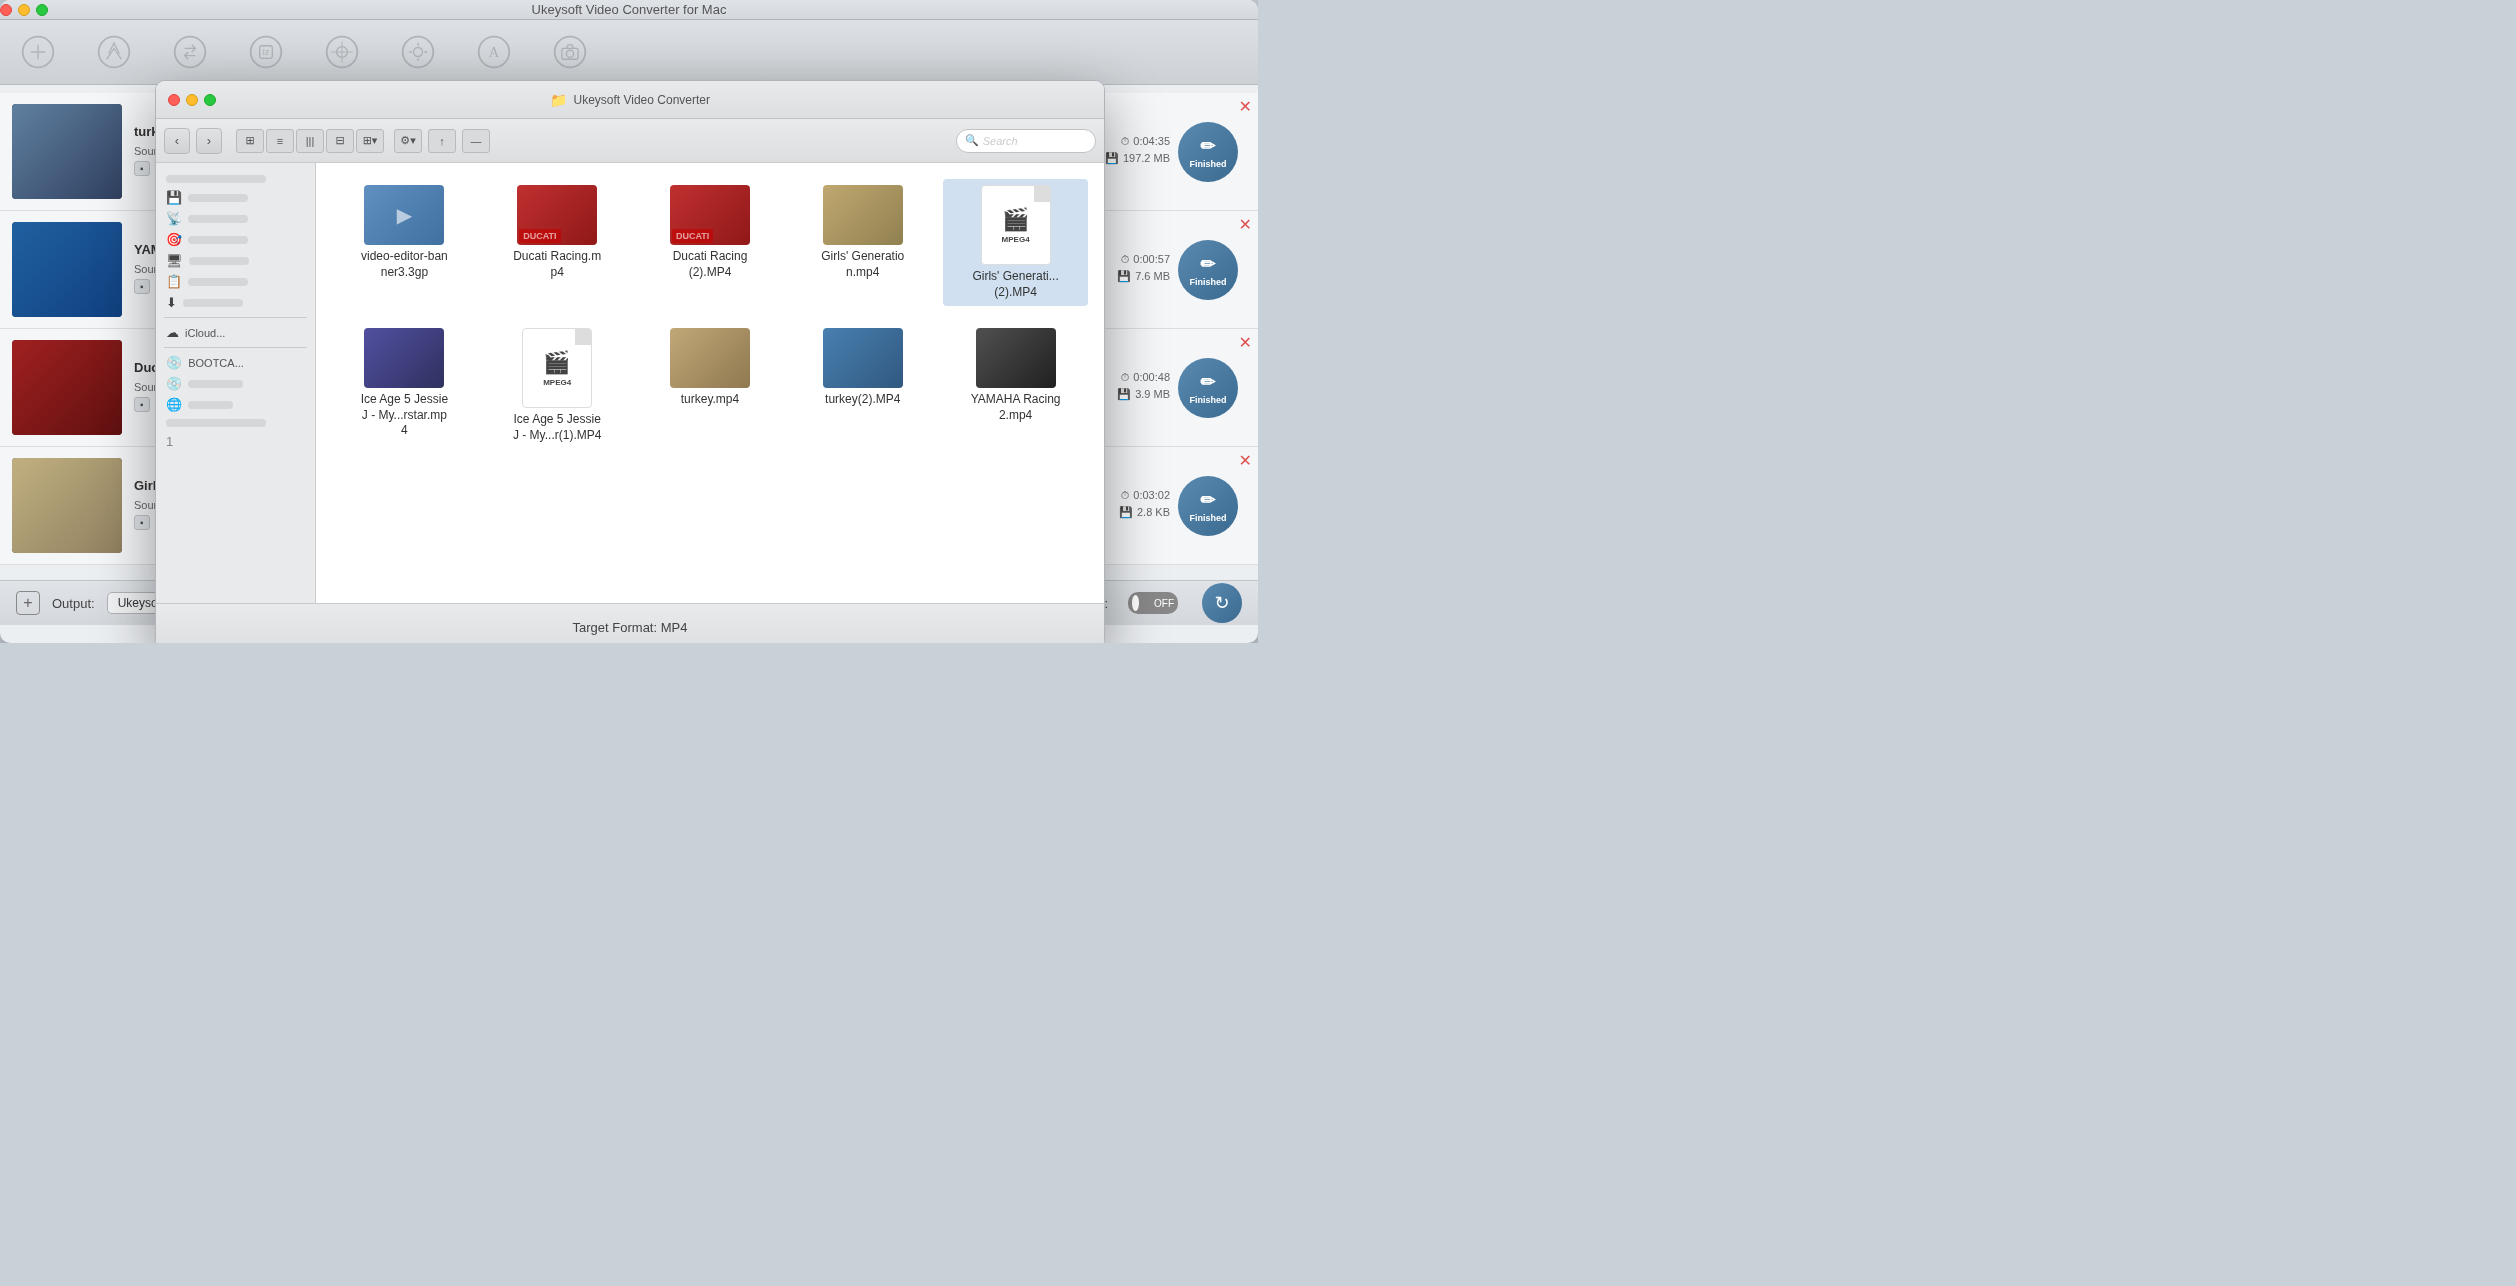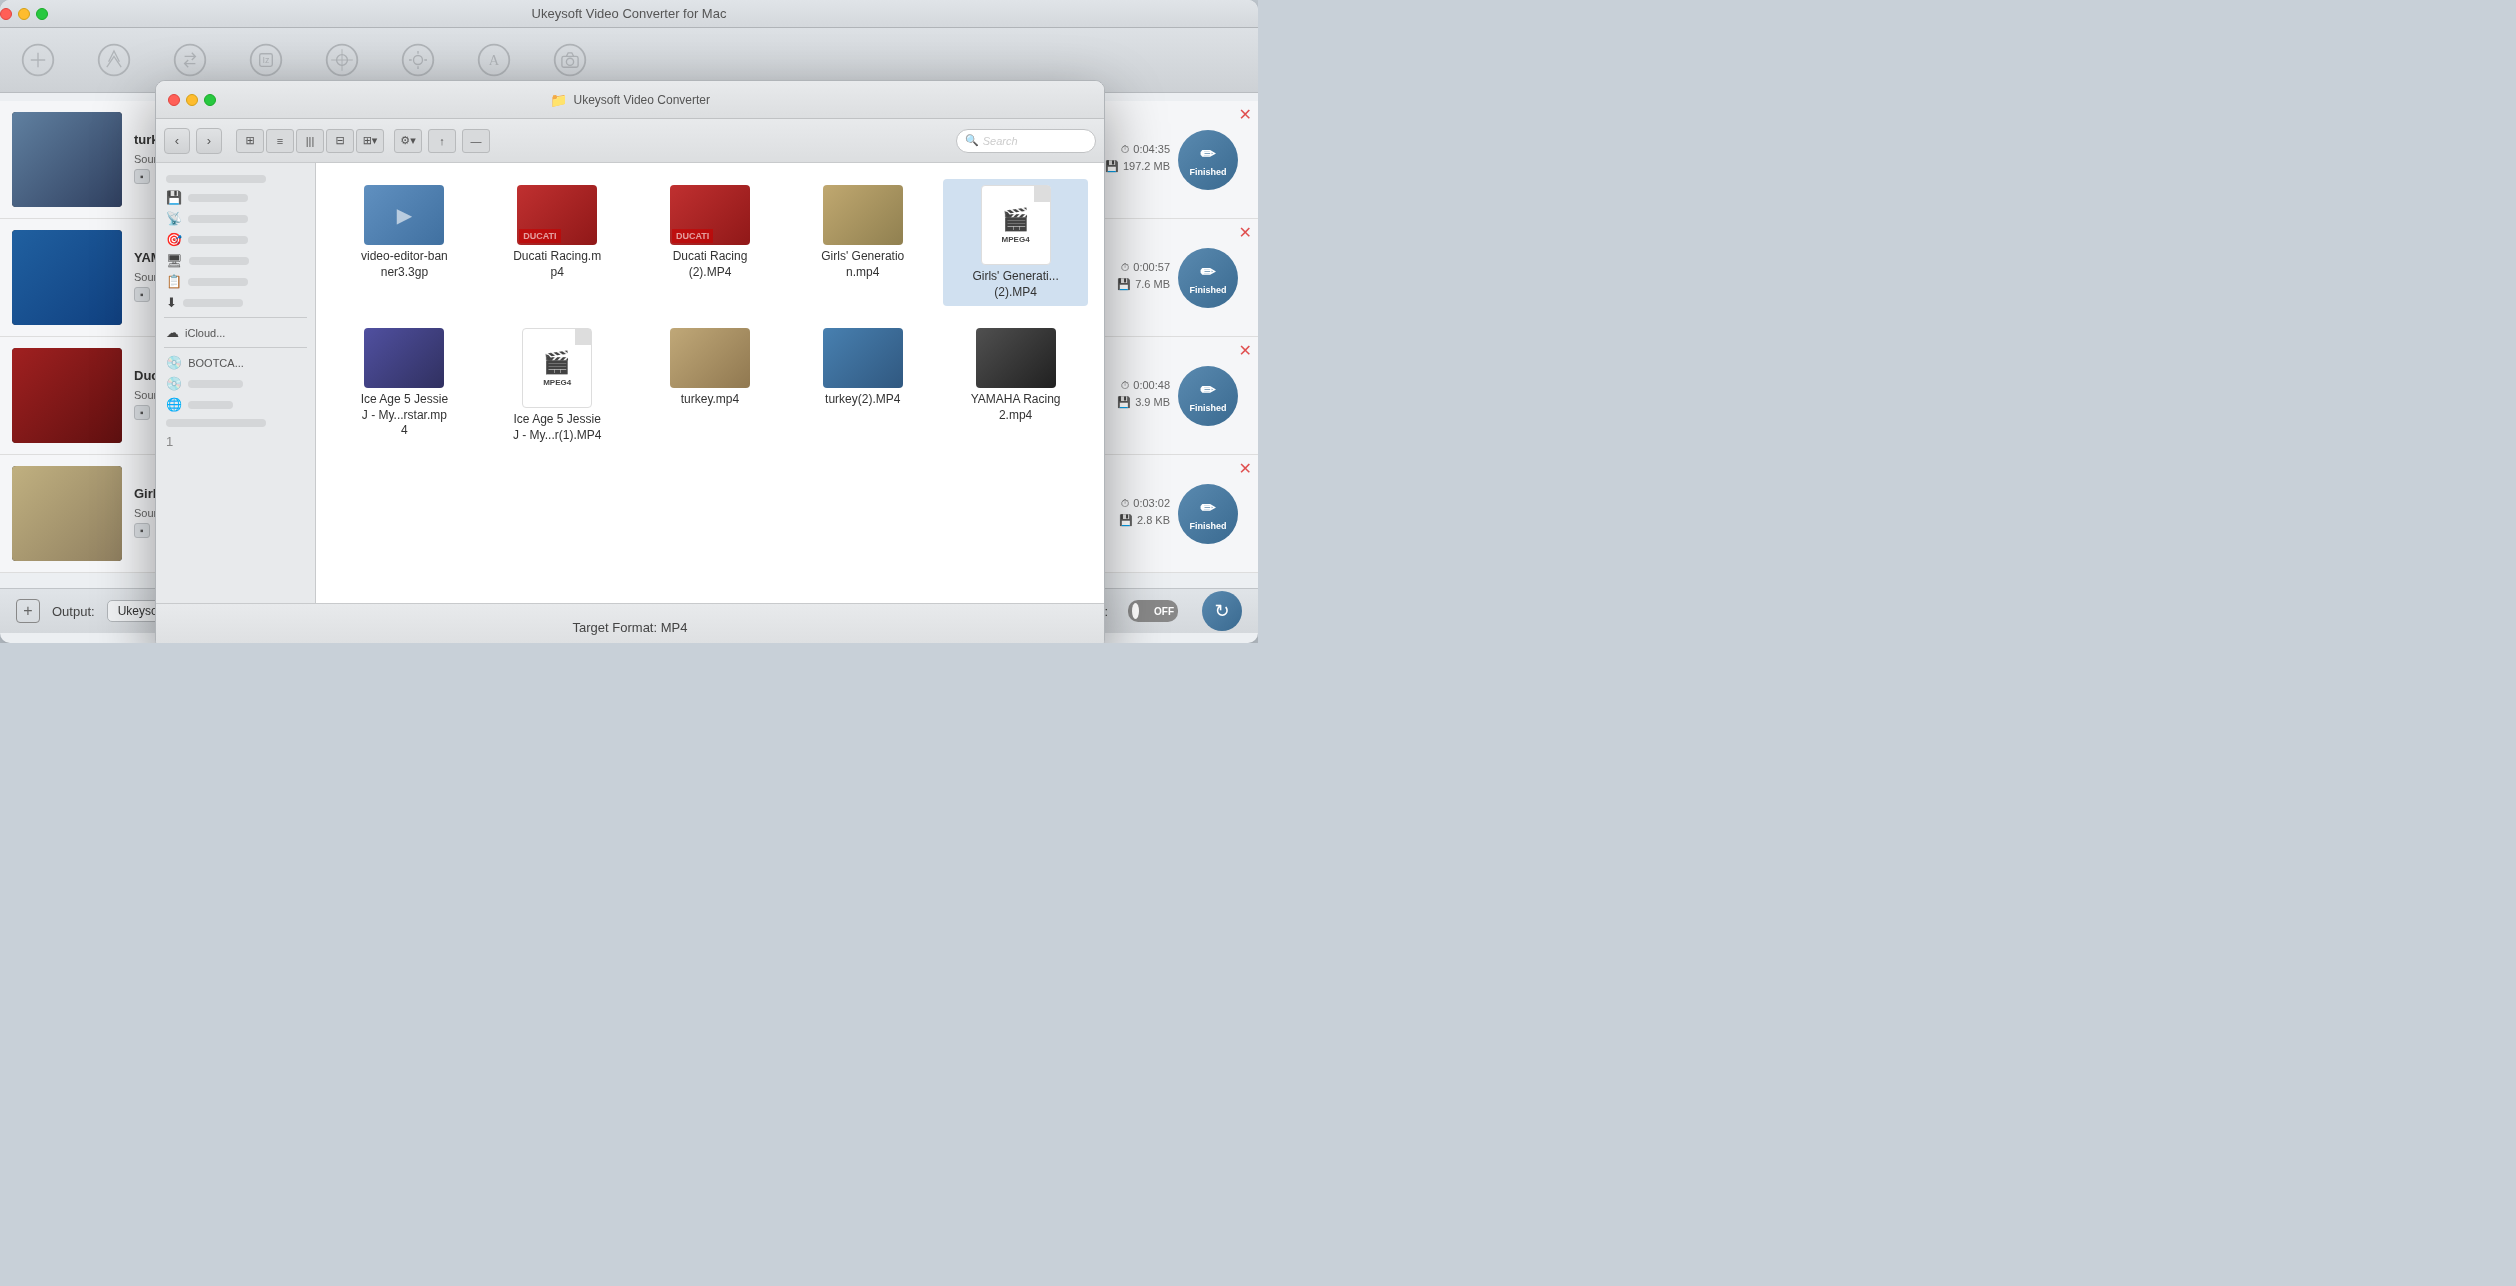--- a/index.html
+++ b/index.html
@@ -18,21 +18,21 @@
       height: 643px;
       background: #eceff2;
       border-radius: 10px;
       overflow: hidden;
       position: relative;
       box-shadow: 0 10px 40px rgba(0,0,0,0.4);
     }
 
     
     .title-bar {
-      height: 28px;
+      height: 20px;
       background: linear-gradient(to bottom, #e0e4e8, #d4d8dc);
       display: flex;
       align-items: center;
       padding: 0 0;
       border-bottom: 1px solid #b0b4b8;
       position: relative;
     }
     .traffic-lights {
       display: flex;
       gap: 6px;
@@ -274,21 +274,21 @@
     }
     .toggle-circle {
       width: 16px;
       height: 16px;
       background: white;
       border-radius: 50%;
     }
     .toggle-text {
       font-size: 10px;
       color: white;
-      font-weight: 700;
+      font-weight: 400;
       margin-left: 15px;
     }
     .convert-btn {
       width: 40px;
       height: 40px;
       background: linear-gradient(135deg, #5a8ab0, #3a6a90);
       border-radius: 50%;
       display: flex;
       align-items: center;
       justify-content: center;

